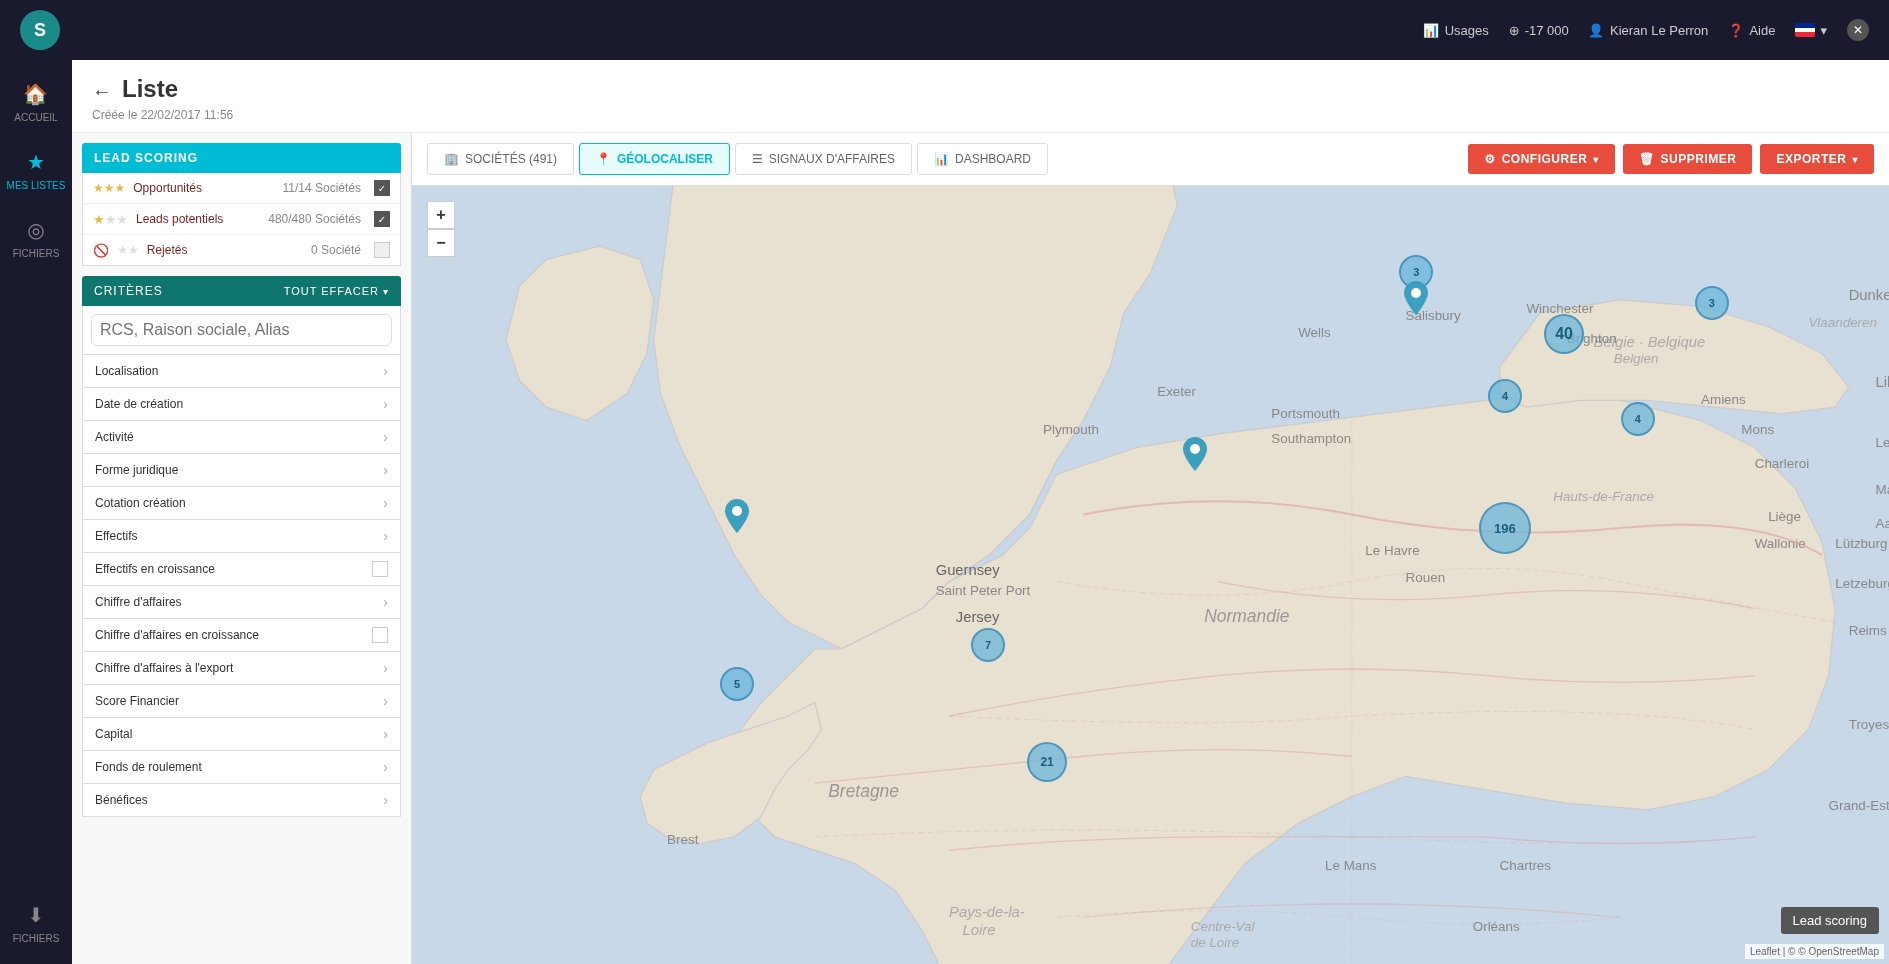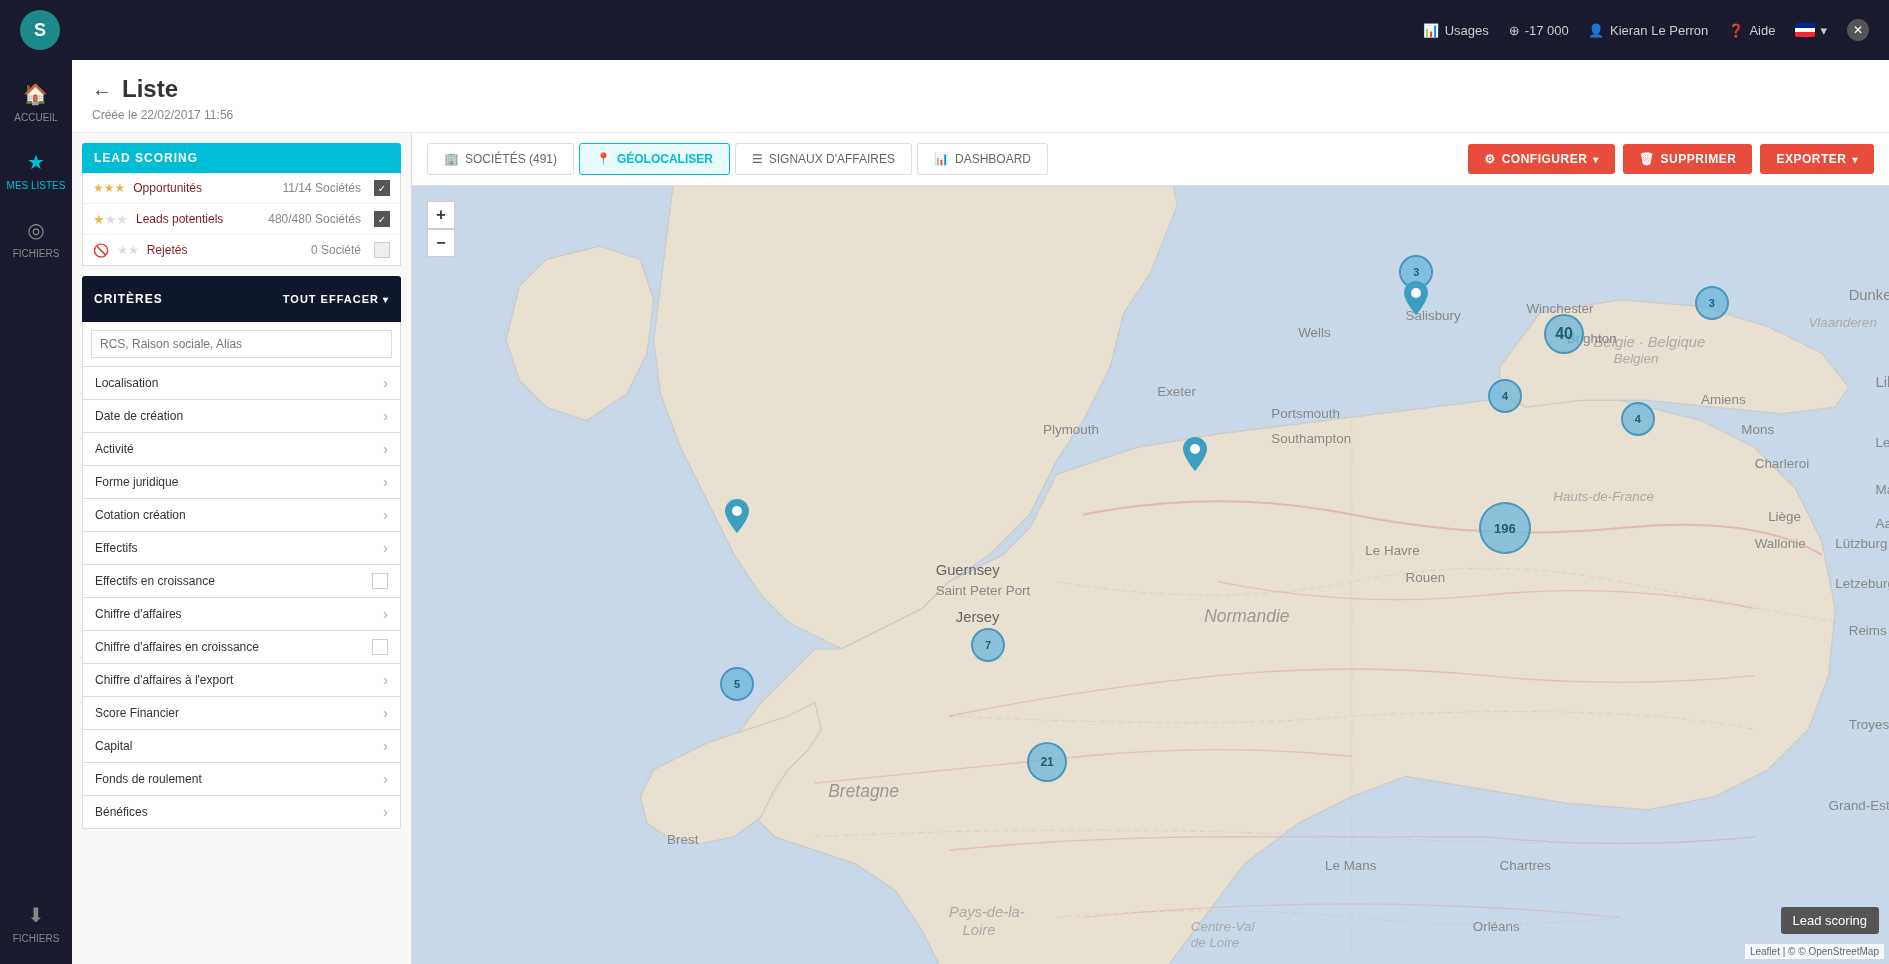--- a/index.html
+++ b/index.html
@@ -135,42 +135,42 @@
     .stars { color: #e8b84b; font-size: 12px; }
     .lead-label { flex: 1; color: #7f1d1d; font-size: 12px; }
     .lead-count { color: #888; font-size: 12px; margin-right: 5px; }
     .checkbox { width: 16px; height: 16px; border: 1px solid #ccc; background: white; display: flex; align-items: center; justify-content: center; }
     .checkbox.checked { background: #555; border-color: #555; }
     .checkbox.checked::after { content: '✓'; color: white; font-size: 10px; }
     .checkbox.disabled { background: #eee; border-color: #ccc; }
 
     .criteria-section { margin-top: 10px; }
     .criteria-header {
-      background: #0f172a;
+      background: #0f766e;
       color: white;
-      padding: 16px 12px;
-      font-weight: bold;
+      padding: 8px 12px;
+      font-weight: normal;
       font-size: 12px;
       letter-spacing: 1px;
       text-transform: uppercase;
       display: flex; align-items: center; justify-content: space-between;
       border-radius: 3px 3px 0 0;
     }
     .criteria-clear { font-size: 11px; cursor: pointer; display: flex; align-items: center; gap: 4px; }
     .criteria-clear .chevron { font-size: 10px; }
 
     .search-input-wrap {
       background: white;
       border: 1px solid #ddd;
       border-top: none;
       padding: 8px;
     }
     .search-input {
-      width: 100%; border: 1px solid #ddd; padding: 6px 8px; border-radius: 0;
-      font-size: 12px; color: #be185d; outline: none;
+      width: 100%; border: 1px solid #ddd; padding: 6px 8px; border-radius: 6px;
+      font-size: 16px; color: #be185d; outline: none;
     }
 
     .filter-item {
       background: white;
       border: 1px solid #ddd;
       border-top: none;
       padding: 8px 12px;
       display: flex; align-items: center; justify-content: space-between;
       cursor: pointer; color: #333; font-size: 12px;
     }

